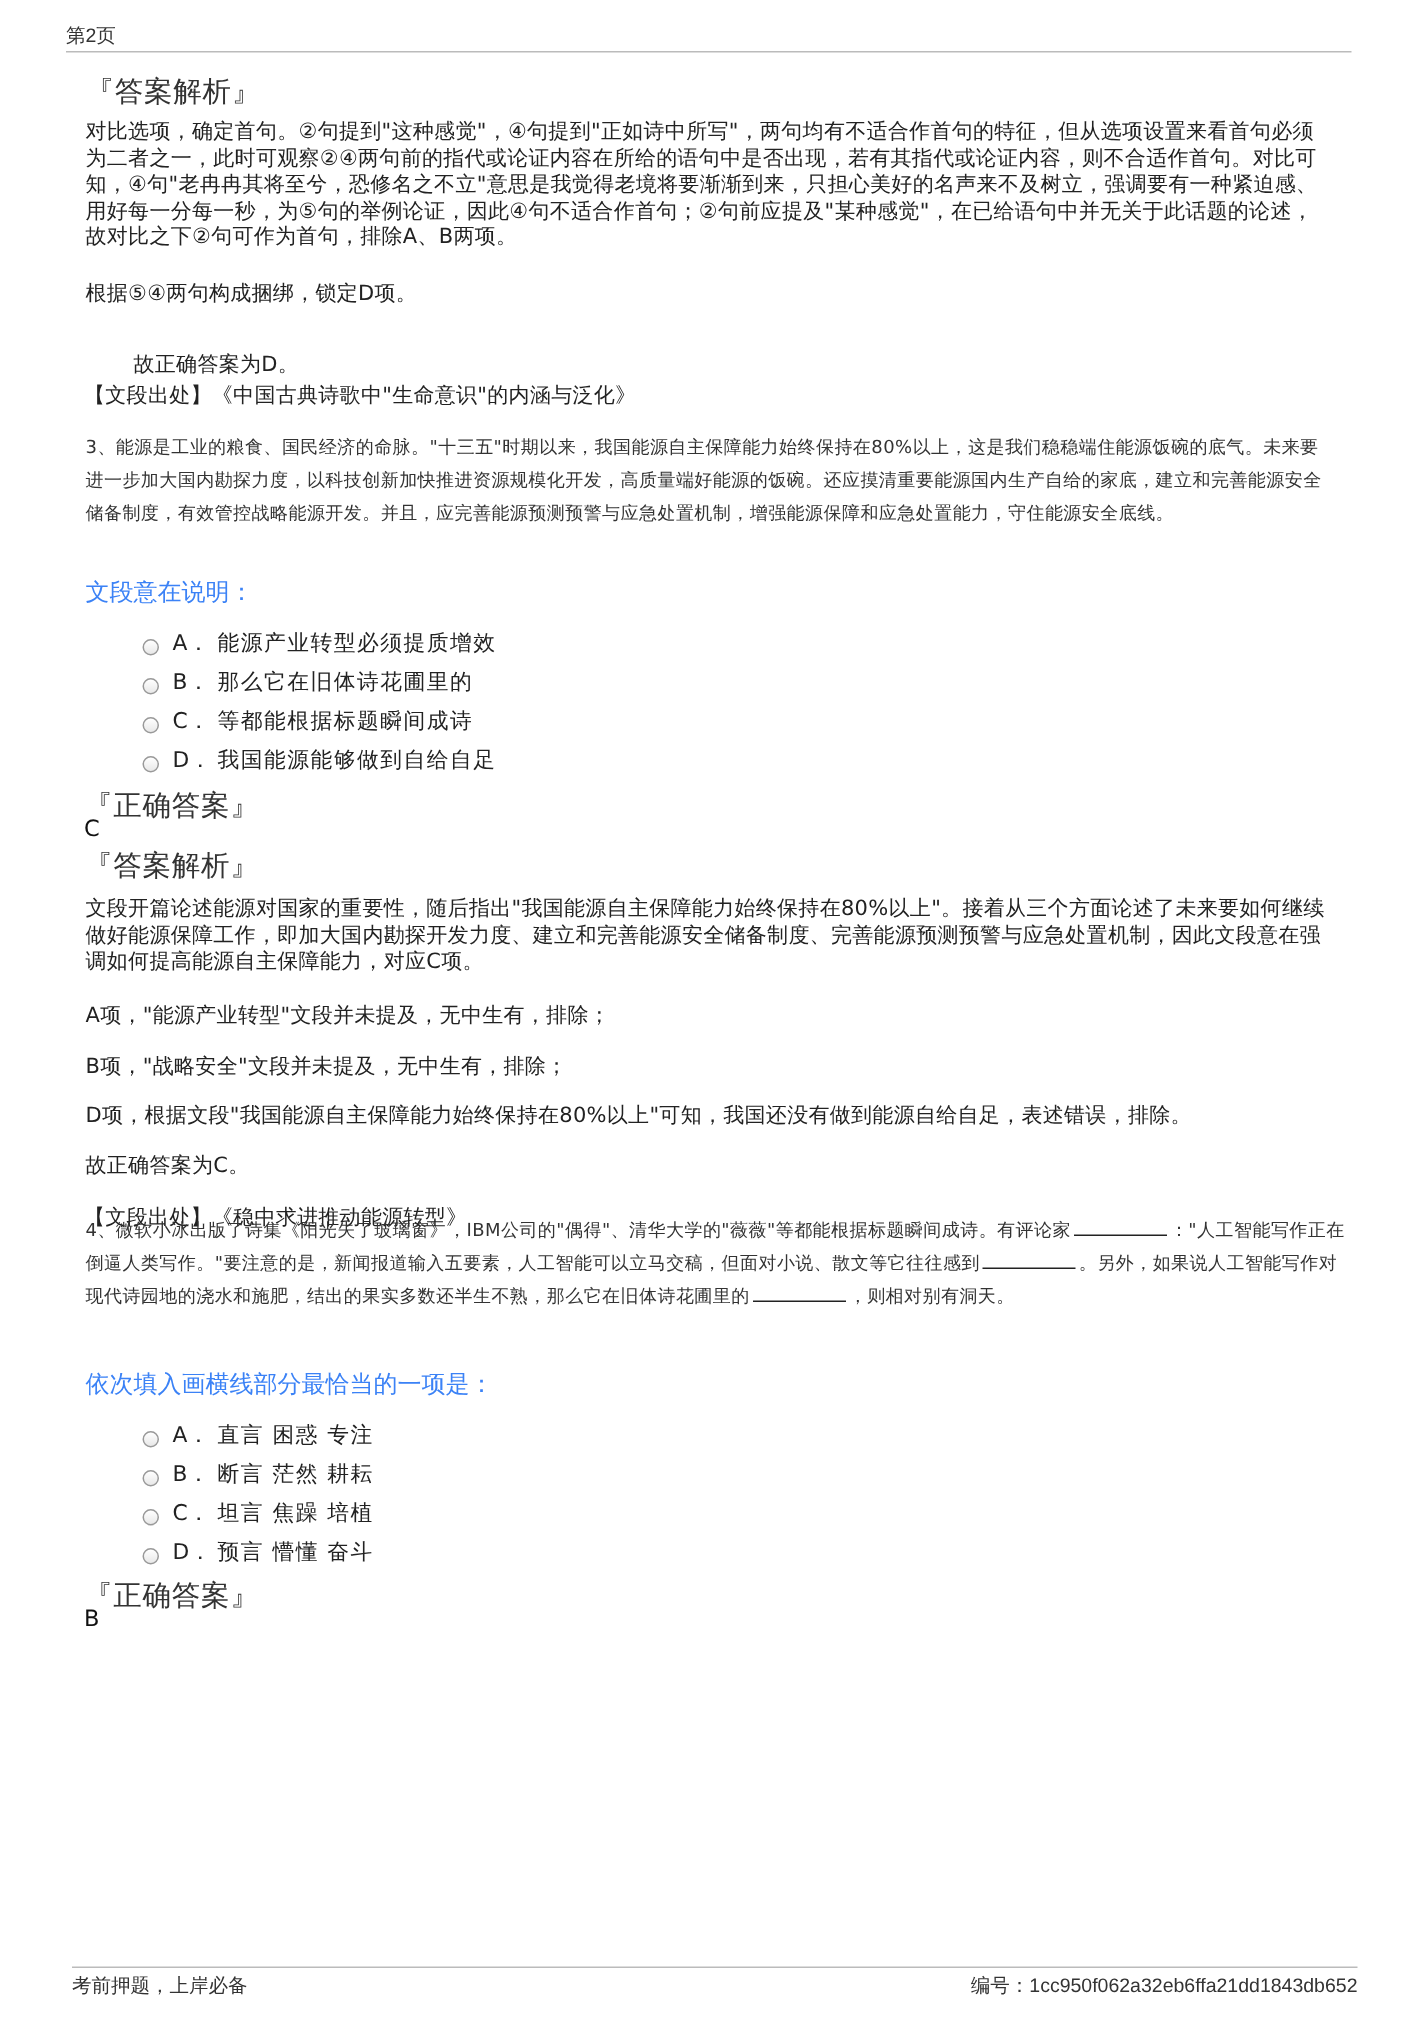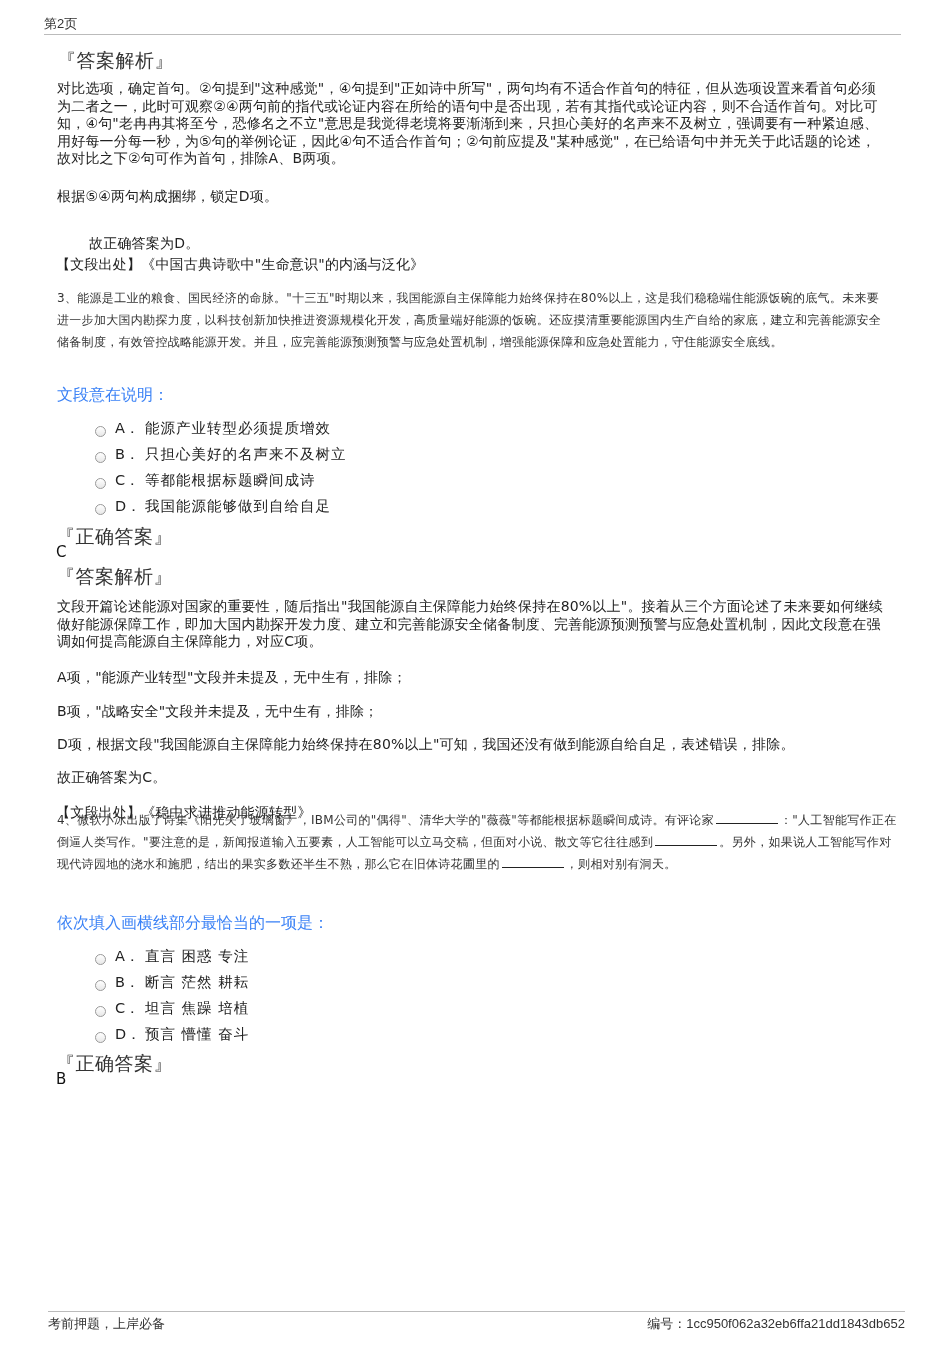--- a/index.html
+++ b/index.html
@@ -59,21 +59,21 @@
 
 <div class="options" style="top:415px;">
   <div class="opt">
       <span class="radio"></span>
       <span class="letter">A．</span>
       <span class="text">能源产业转型必须提质增效</span>
     </div>
   <div class="opt">
       <span class="radio"></span>
       <span class="letter">B．</span>
-      <span class="text">只担心美好的名声来不及树立</span>
+      <span class="text">那么它在旧体诗花圃里的</span>
     </div>
   <div class="opt">
       <span class="radio"></span>
       <span class="letter">C．</span>
       <span class="text">等都能根据标题瞬间成诗</span>
     </div>
   <div class="opt">
       <span class="radio"></span>
       <span class="letter">D．</span>
       <span class="text">我国能源能够做到自给自足</span>

